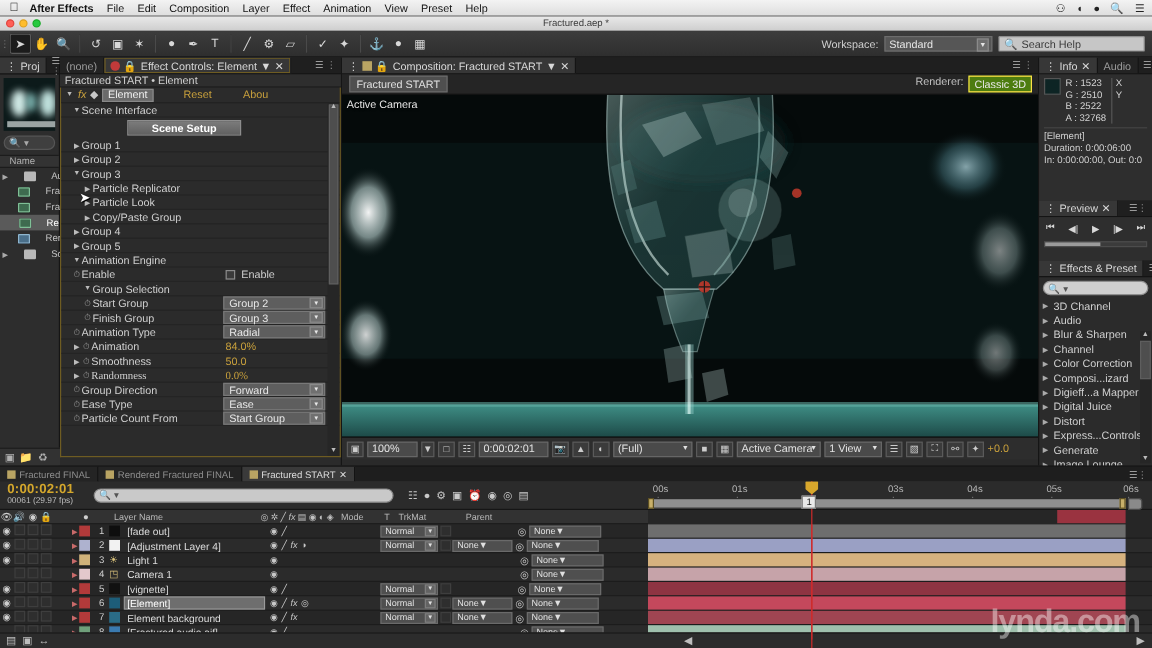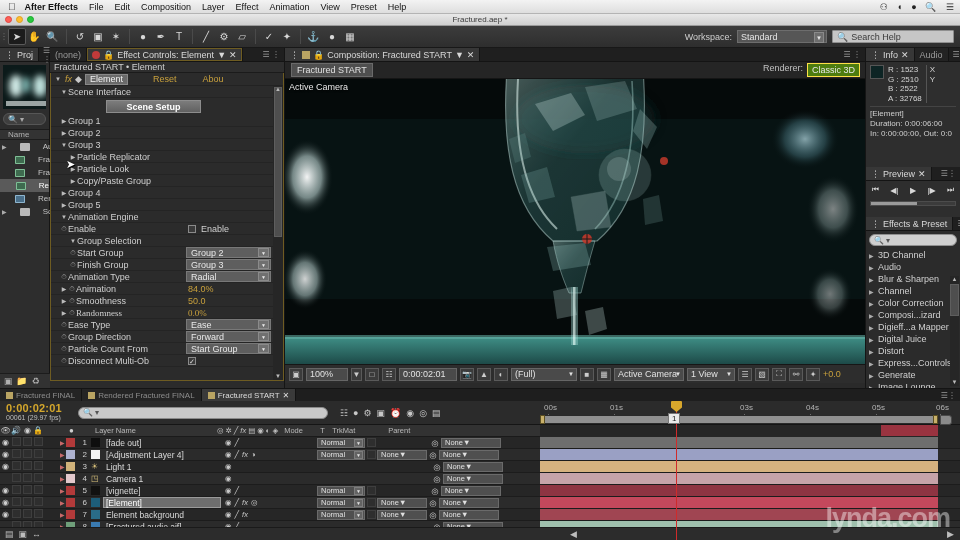--- a/index.html
+++ b/index.html
@@ -460,49 +460,43 @@
           </div>
           <div class="ec-row" style="position: relative; font-family: Liberation Serif, serif;">
             <span class="arw" style="margin-left: 9px;">▶</span>
             <span class="stop">⏱</span>
             <span class="lbl" style="padding-left: 0px;">Randomness</span>
             <span class="ec-val gold">0.0%</span>
           </div>
           <div class="ec-row" style="position: relative;">
             <span style="width: 9px;"></span>
             <span class="stop">⏱</span>
+            <span class="lbl" style="padding-left: 0px;">Group Direction</span>
+            <span class="ec-dd">
+              <span>Forward</span>
+              <span class="cv">▼</span>
+            </span>
+          </div>
+          <div class="ec-row" style="position: relative;">
+            <span style="width: 9px;"></span>
+            <span class="stop">⏱</span>
             <span class="lbl" style="padding-left: 0px;">Ease Type</span>
             <span class="ec-dd">
               <span>Ease</span>
-              <span class="cv">▼</span>
-            </span>
-          </div>
-          <div class="ec-row" style="position: relative;">
-            <span style="width: 9px;"></span>
-            <span class="stop">⏱</span>
-            <span class="lbl" style="padding-left: 0px;">Group Direction</span>
-            <span class="ec-dd">
-              <span>Forward</span>
               <span class="cv">▼</span>
             </span>
           </div>
           <div class="ec-row" style="position: relative;">
             <span style="width: 9px;"></span>
             <span class="stop">⏱</span>
             <span class="lbl" style="padding-left: 0px;">Particle Count From</span>
             <span class="ec-dd">
               <span>Start Group</span>
               <span class="cv">▼</span>
             </span>
-          </div>
-          <div class="ec-row" style="position: relative;">
-            <span style="width: 9px;"></span>
-            <span class="stop">⏱</span>
-            <span class="lbl" style="padding-left: 0px;">Disconnect Multi-Ob</span>
-            <span class="ec-chk" style="color: rgb(221, 221, 221); font-size: 7px; line-height: 7px; text-align: center;">✓</span>
           </div>
         </div>
       <div class="ec-sb">
         <div class="thumb" style="top:1px;height:150px;"></div>
         <div style="position:absolute;top:0;left:1px;width:8px;height:7px;color:#bbb;font-size:6px;text-align:center;">▲</div>
         <div style="position:absolute;bottom:0;left:1px;width:8px;height:7px;color:#bbb;font-size:6px;text-align:center;">▼</div>
       </div>
       <div class="cursor-arrow" style="left:15px;top:85px;">➤</div>
     </div>
   </div>

